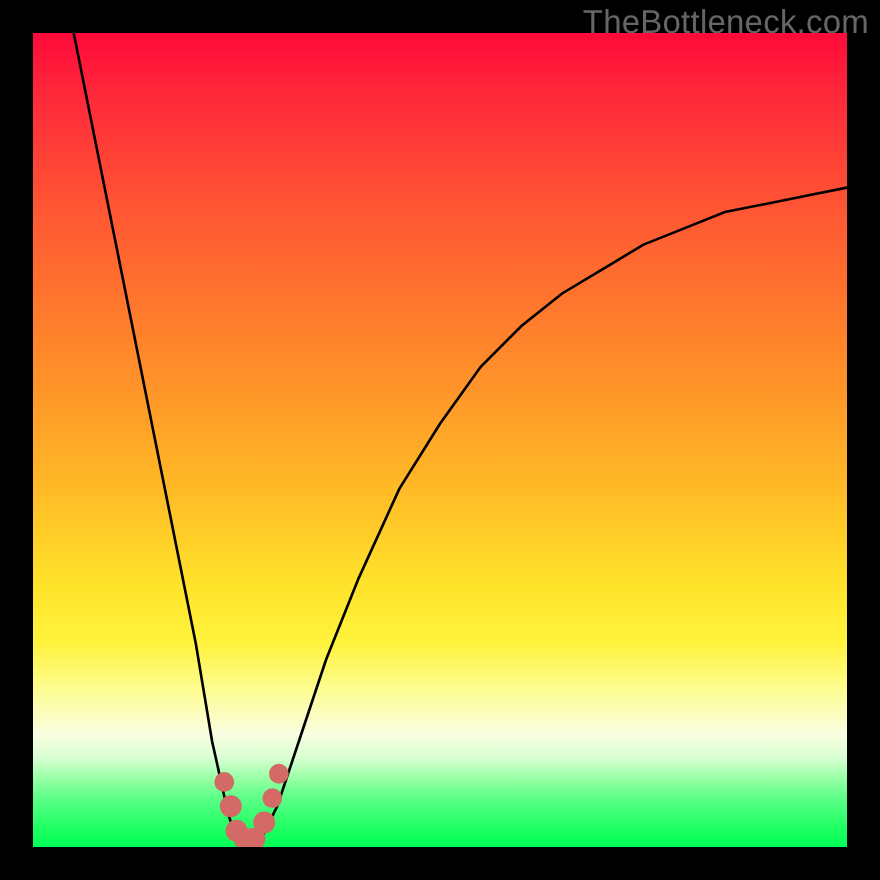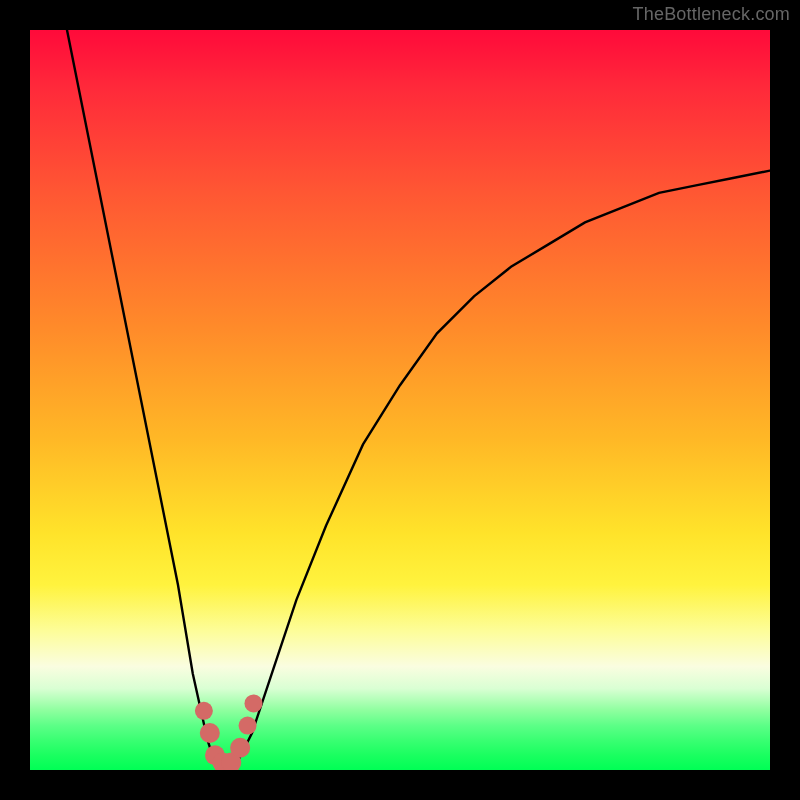--- a/index.html
+++ b/index.html
@@ -40,21 +40,21 @@
       #39ff72 96%,
       #1aff60 98%,
       #00ff55 100%
     );
   }
   .watermark {
     position: absolute;
     top: 4px;
     right: 10px;
     color: #666;
-    font-size: 18px;
+    font-size: 30px;
     font-weight: 500;
     letter-spacing: 0.2px;
     user-select: none;
   }
   svg.curve {
     position: absolute;
     left: 0;
     top: 0;
     width: 740px;
     height: 740px;

